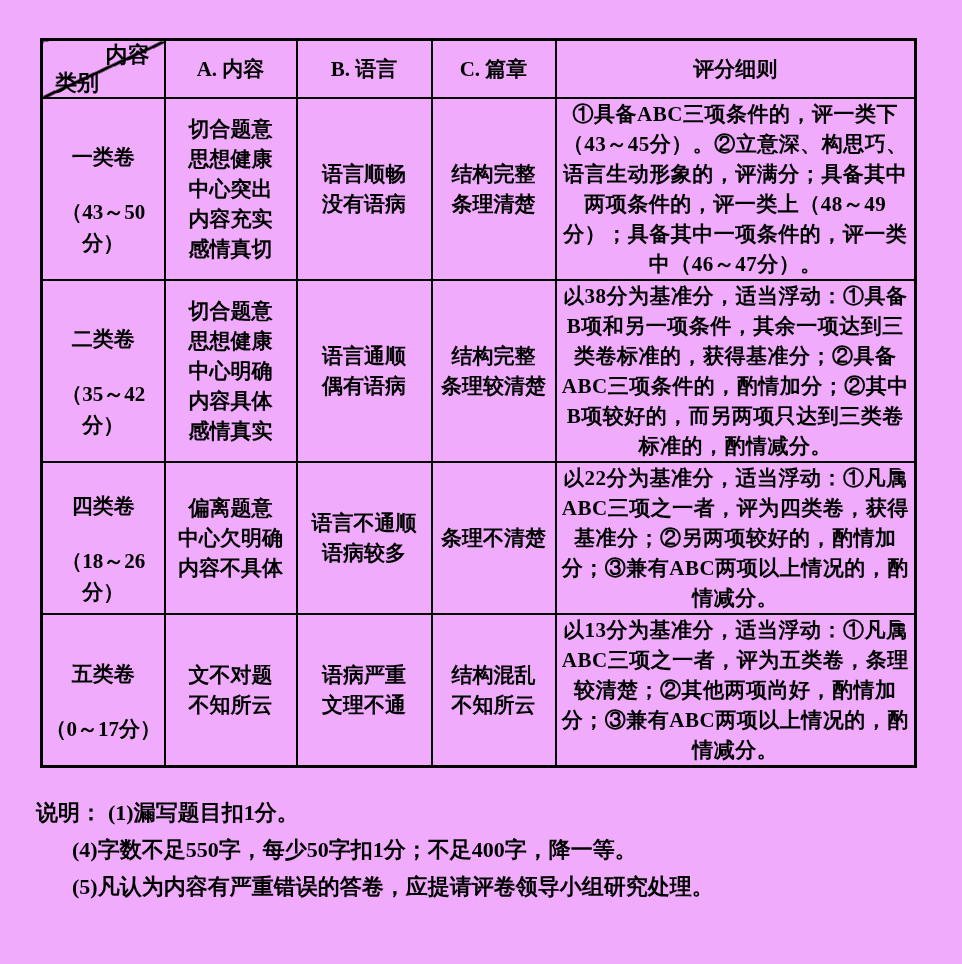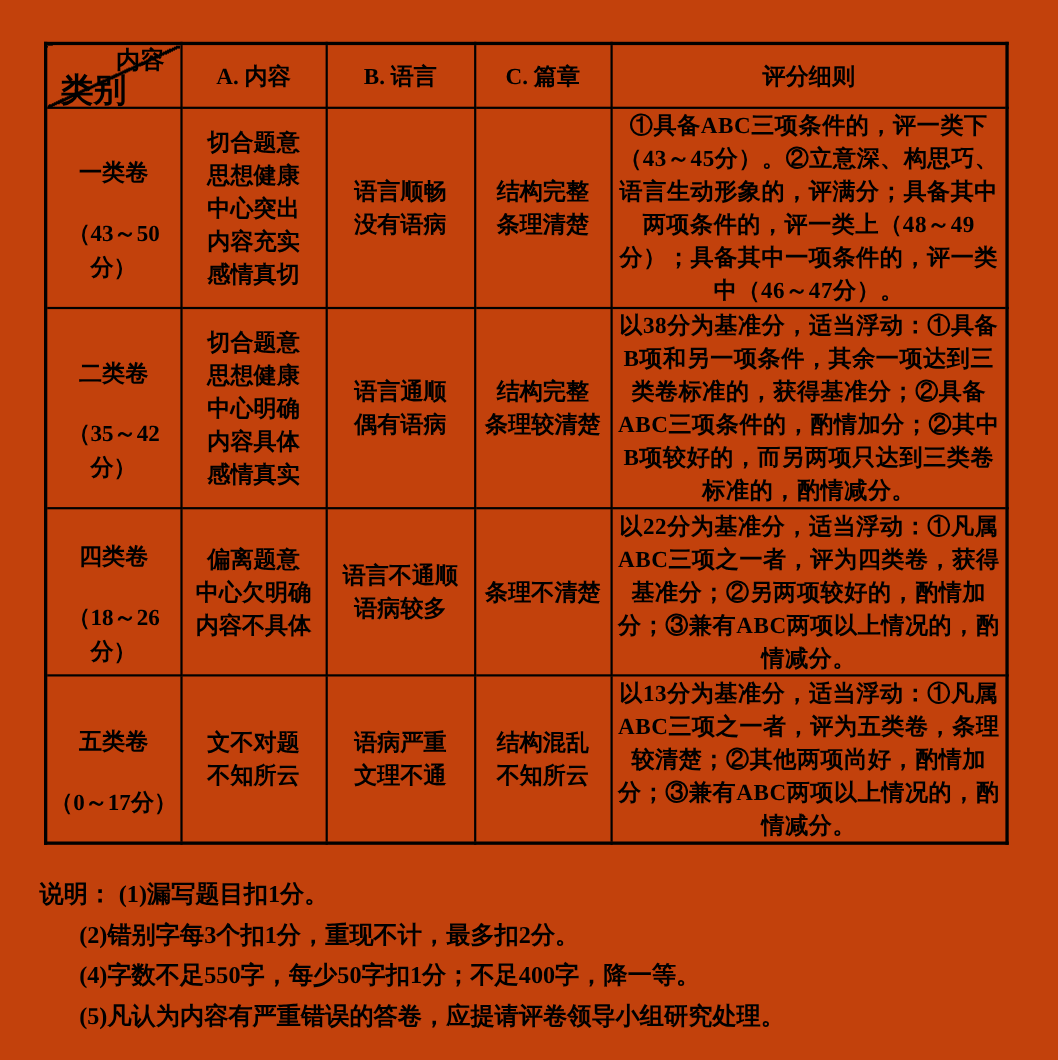--- a/index.html
+++ b/index.html
@@ -4,21 +4,21 @@
 <style>
   html, body {
     margin: 0;
     padding: 0;
     background: #ffffff;
   }
   .page {
     position: relative;
     width: 962px;
     height: 964px;
-    background: #c2410c;
+    background: #f0abfc;
     color: #000000;
     font-family: "Liberation Serif", "DejaVu Serif", serif;
     font-weight: bold;
     overflow: hidden;
   }
   table.rubric {
     position: absolute;
     left: 40px;
     top: 38px;
     width: 874px;
@@ -40,20 +40,21 @@
   }
   td.lines {
     white-space: pre-line;
   }
   td.detail {
     text-align: left;
     font-size: 20px;
     line-height: 28px;
     padding: 2px 3px 2px 5px;
     letter-spacing: 0.5px;
+    border-radius: 32px;
   }
   td.cat div {
     line-height: 31px;
     margin-top: 24px;
   }
   
   td.diag {
     position: relative;
     padding: 0;
     background: linear-gradient(to bottom right,
@@ -66,21 +67,21 @@
     position: absolute;
     top: 1px;
     right: 14px;
     font-size: 22px;
     line-height: 26px;
   }
   td.diag .corner-bottom {
     position: absolute;
     bottom: 1px;
     left: 12px;
-    font-size: 30px;
+    font-size: 22px;
     line-height: 26px;
   }
   .notes {
     position: absolute;
     left: 8px;
     top: 794px;
     width: 950px;
     font-size: 22px;
   }
   .note-line {
@@ -183,18 +184,17 @@
 不知所云</td>
       <td class="detail">以13分为基准分，适当浮动：①凡属ABC三项之一者，评为五类卷，条理较清楚；②其他两项尚好，酌情加分；③兼有ABC两项以上情况的，酌情减分。</td>
     </tr>
   </tbody>
     </table>
 
   <div class="notes">
     <div class="note-line">
       <span class="note-label">说明：</span><span>(1)漏写题目扣1分。</span>
     </div>
-    <div class="note-line indent">(2)错别字每3个扣1分，重现不计，最多扣2分。</div>
     <div class="note-line indent">(4)字数不足550字，每少50字扣1分；不足400字，降一等。</div>
     <div class="note-line indent">(5)凡认为内容有严重错误的答卷，应提请评卷领导小组研究处理。</div>
   </div>
 
 </div>
 
 </body></html>

